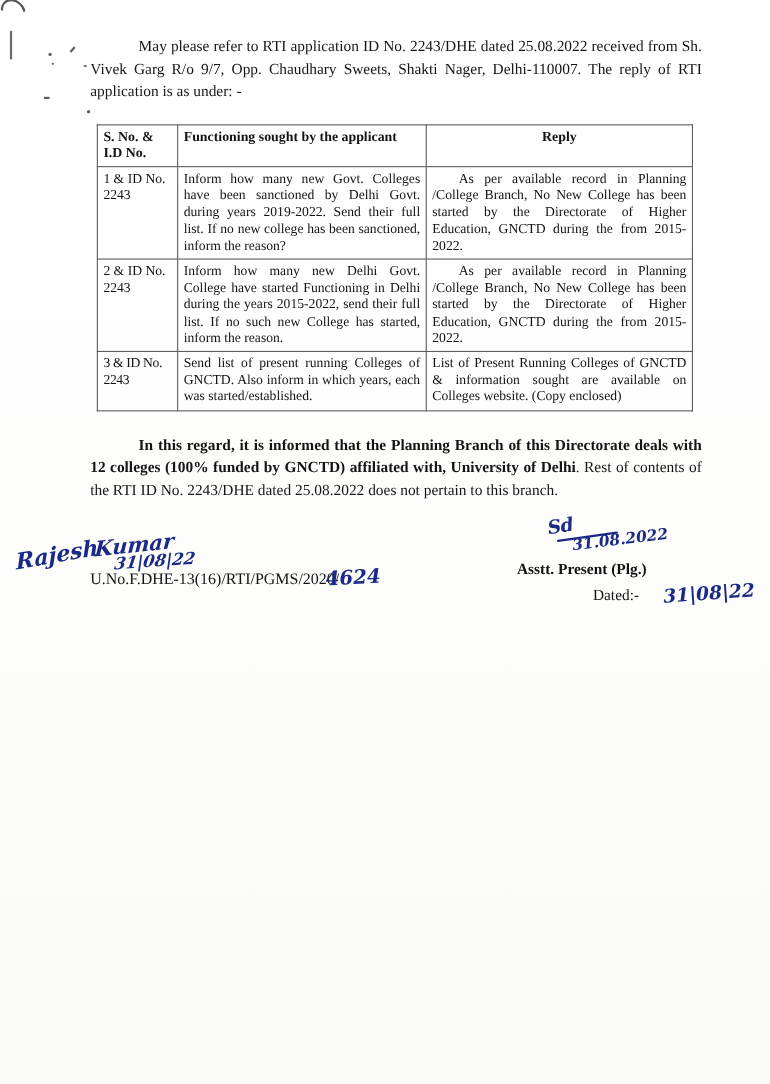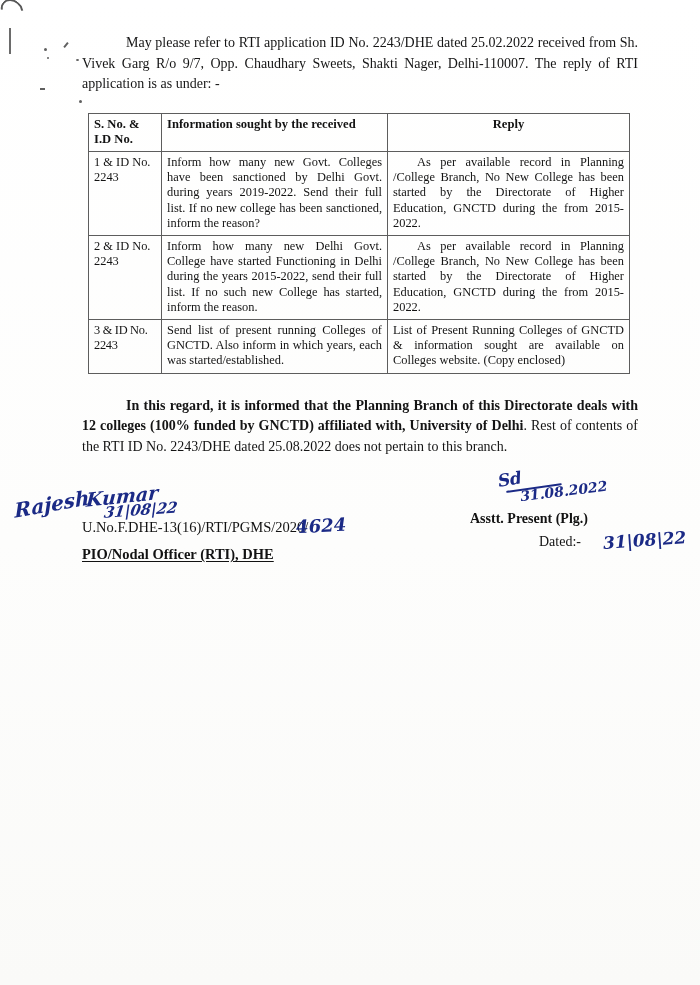--- a/index.html
+++ b/index.html
@@ -247,29 +247,29 @@
     <div class="artifact art-d4"></div>
     <div class="art-arc artifact-arc"></div>
     <div class="artifact art-d5"></div>
     <div class="artifact art-d6"></div>
   </div>
 
   <div class="content">
 
 
     <div class="body-block">
-      <div class="intro">May please refer to RTI application ID No. 2243/DHE dated 25.02.2022 received from Sh. Vivek Garg R/o 9/7, Opp. Chaudhary Sweets, Shakti Nager, Delhi-110007.  The reply of RTI application is as under: -</div>
+      <div class="intro">May please refer to RTI application ID No. 2243/DHE dated 25.08.2022 received from Sh. Vivek Garg R/o 9/7, Opp. Chaudhary Sweets, Shakti Nager, Delhi-110007.  The reply of RTI application is as under: -</div>
     </div>
 
     <div class="tbl-wrap">
       <table class="rti">
         <thead>
           <tr>
             <th class="c-sno">S. No. &amp; I.D No.</th>
-            <th class="c-info">Information sought by the received</th>
+            <th class="c-info">Functioning sought by the applicant</th>
             <th class="c-reply">Reply</th>
           </tr>
         </thead>
         <tbody>
           <tr>
             <td class="c-sno">1 &amp; ID No. 2243</td>
             <td class="c-info">Inform how many new Govt. Colleges have been sanctioned by Delhi Govt. during years 2019-2022. Send their full list.  If no new college has been sanctioned, inform the reason?</td>
             <td class="c-reply">As per available record in Planning /College Branch, No New College has been started by the Directorate of Higher Education, GNCTD during the from 2015-2022.</td>
           </tr>
           <tr class="row-tall">
@@ -301,17 +301,16 @@
       <div class="dated-label">Dated:-</div>
       <div class="ink dated-ink">31|08|22</div>
 
       <div class="ink sig-left-1">Rajesh</div>
       <div class="ink sig-left-2">Kumar</div>
       <div class="ink sig-left-3">31|08|22</div>
 
       <div class="uno">U.No.F.DHE-13(16)/RTI/PGMS/2020/</div>
       <div class="ink uno-ink">4624</div>
 
-      <div class="pio">PIO/Nodal Officer (RTI), DHE</div>
     </div>
 
   </div>
 </div>
 
 </body></html>

